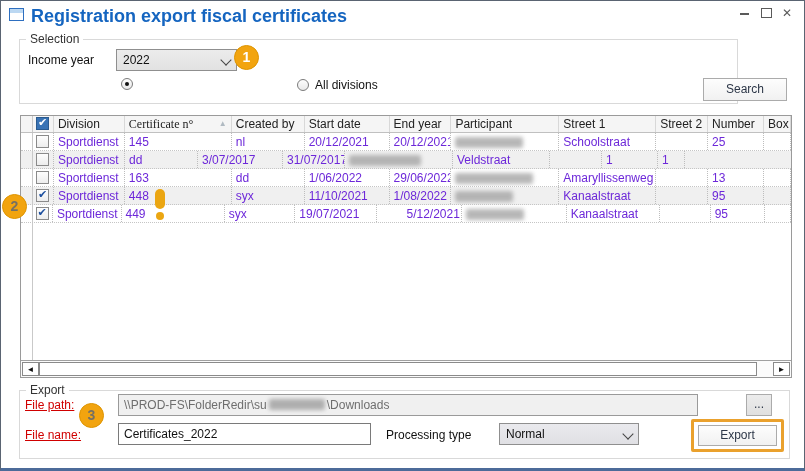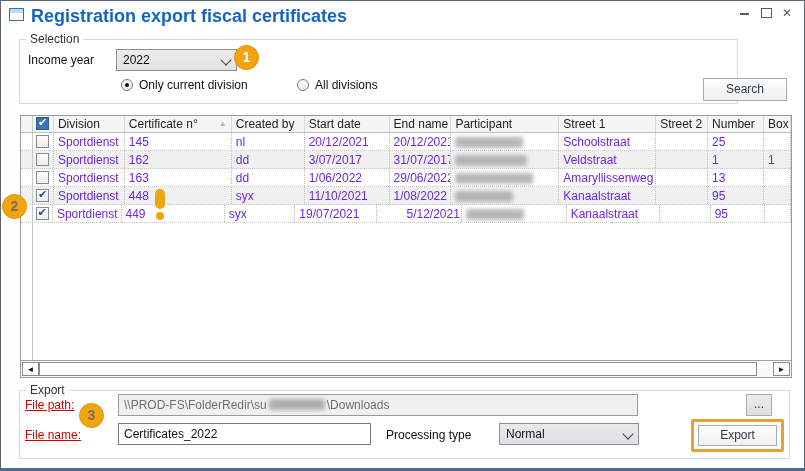--- a/index.html
+++ b/index.html
@@ -85,39 +85,38 @@
   <div class="groupbox" id="selection-group">
     <div class="group-label">Selection</div>
   </div>
   <div class="field-label" style="left:27px;top:52px;">Income year</div>
   <div class="combo" style="left:115px;top:48px;width:121px;">
     <span>2022</span>
     <span class="chev"></span>
   </div>
   <div class="radio sel" style="left:120px;top:77px;">
     <span class="dot"></span>
-    <span>Only current division</span>
   </div>
   <div class="radio" style="left:296px;top:77px;">
     <span class="dot"></span>
     <span>All divisions</span>
   </div>
   <div class="btn" id="search-btn">Search</div>
 
   <div id="grid">
     <div class="grid-header" id="grid-header">
         <div class="hcell ind" style="width: 12px;"></div>
         <div class="hcell" style="width: 21px; padding: 1px 0px 0px;">
           <div class="cb master" style="margin-left: 3px;"></div>
         </div>
         <div class="hcell" style="width: 71px;"><span>Division</span></div>
-        <div class="hcell" style="width: 107px;"><span>Certificate n°</span><span class="sort">▲</span></div>
+        <div class="hcell" style="width: 107px; font-family: Liberation Serif, serif;"><span>Certificate n°</span><span class="sort">▲</span></div>
         <div class="hcell" style="width: 73px;"><span>Created by</span></div>
         <div class="hcell" style="width: 85px;"><span>Start date</span></div>
-        <div class="hcell" style="width: 62px;"><span>End name</span></div>
+        <div class="hcell" style="width: 62px;"><span>End year</span></div>
         <div class="hcell" style="width: 108px;"><span>Participant</span></div>
         <div class="hcell" style="width: 97px;"><span>Street 1</span></div>
         <div class="hcell" style="width: 52px;"><span>Street 2</span></div>
         <div class="hcell" style="width: 56px;"><span>Number</span></div>
         <div class="hcell" style="width: 27px;"><span>Box</span></div>
       </div>
     <div id="grid-body">
         <div class="grid-row">
           <div class="cell ind" style="width: 12px;"></div>
           <div class="cell" style="width: 21px; padding: 0px;">
@@ -135,21 +134,20 @@
           <div class="cell" style="width: 52px;"></div>
           <div class="cell" style="width: 56px;">25</div>
           <div class="cell" style="width: 27px;"></div>
         </div>
         <div class="grid-row alt">
           <div class="cell ind" style="width: 12px;"></div>
           <div class="cell" style="width: 21px; padding: 0px;">
             <div class="cb" style="margin-left: 3px;"></div>
           </div>
           <div class="cell" style="width: 71px;">Sportdienst</div>
-          <div class="cell" style="width: 107px;">162</div>
           <div class="cell" style="width: 73px;">dd</div>
           <div class="cell" style="width: 85px;">3/07/2017</div>
           <div class="cell" style="width: 62px;">31/07/2017</div>
           <div class="cell" style="width: 108px;">
             <div class="blur-block" style="width: 72px;"></div>
           </div>
           <div class="cell" style="width: 97px;">Veldstraat</div>
           <div class="cell" style="width: 52px;"></div>
           <div class="cell" style="width: 56px;">1</div>
           <div class="cell" style="width: 27px;">1</div>
@@ -216,21 +214,21 @@
       <div class="scroll-arrow left"><span>◄</span></div>
       <div class="scroll-thumb"></div>
       <div class="scroll-arrow right"><span>►</span></div>
     </div>
   </div>
 
   <div class="groupbox" id="export-group">
     <div class="group-label">Export</div>
   </div>
   <div class="red-label" style="left:24px;top:397px;">File path:</div>
-  <div class="textbox disabled" id="path-box" style="left:117px;top:393px;width:520px;">
+  <div class="textbox disabled" id="path-box" style="left:117px;top:393px;width:580px;">
     <span>\\PROD-FS\FolderRedir\su</span><span class="blur-inline"></span><span>\Downloads</span>
   </div>
   <div class="btn" id="browse-btn">...</div>
   <div class="red-label" style="left:24px;top:427px;">File name:</div>
   <div class="textbox" style="left:117px;top:422px;width:253px;">Certificates_2022</div>
   <div class="field-label" style="left:385px;top:427px;">Processing type</div>
   <div class="combo" style="left:498px;top:422px;width:140px;background:linear-gradient(#eaeaee,#e0e0e4);">
     <span>Normal</span>
     <span class="chev"></span>
   </div>

